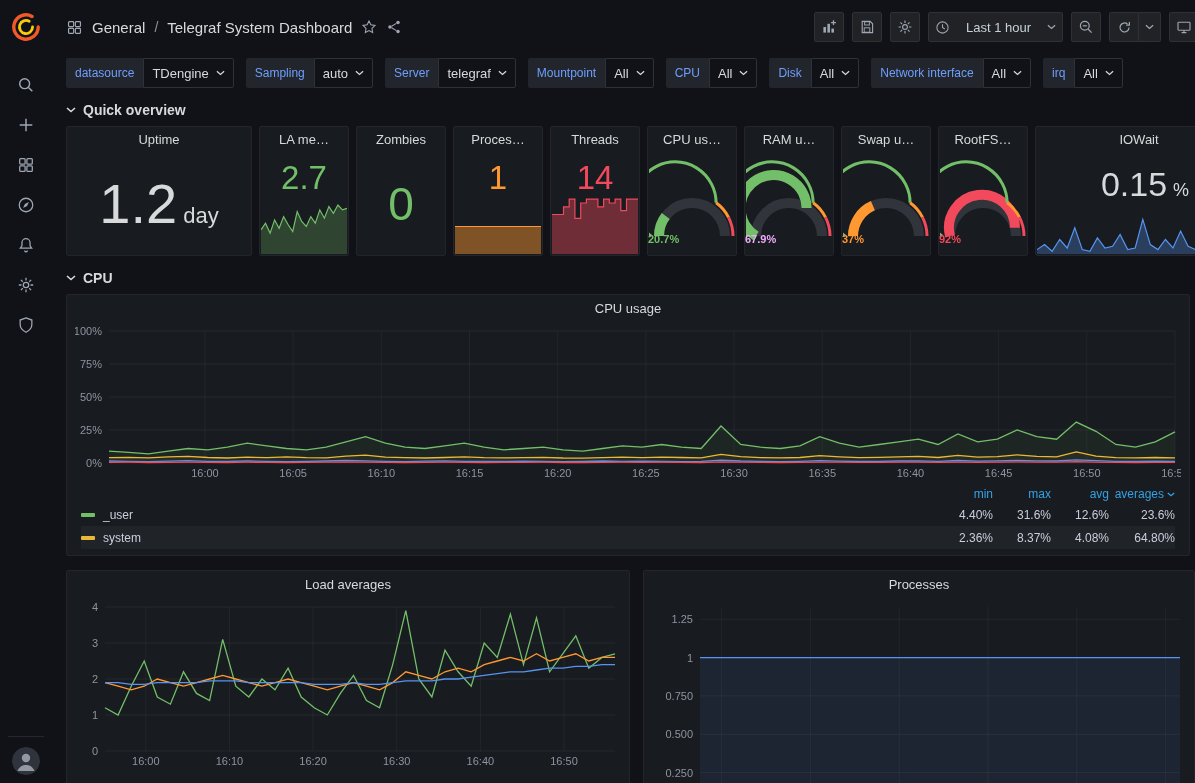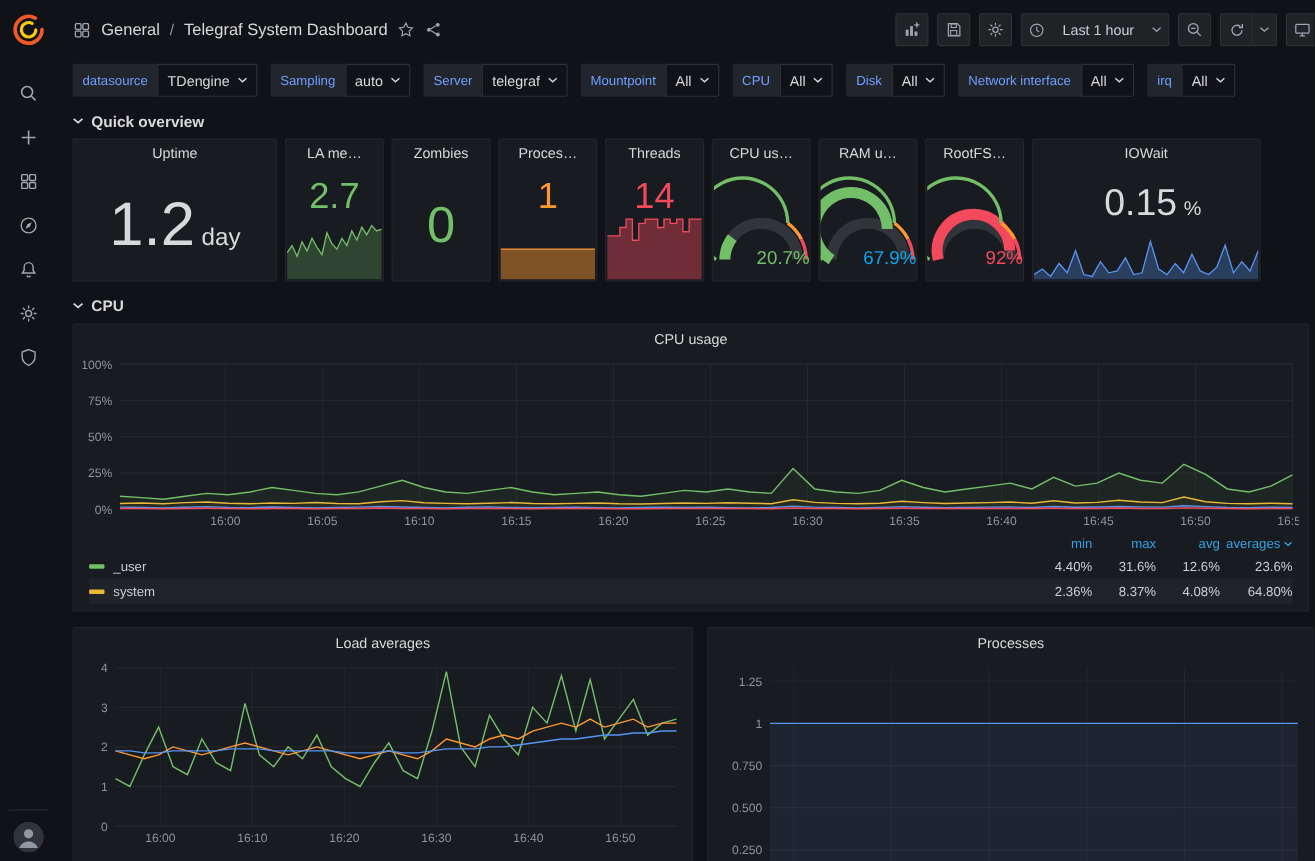--- a/index.html
+++ b/index.html
@@ -49,21 +49,21 @@
 .big-row{display:flex;align-items:baseline;gap:6px;justify-content:center}
 .big-val{font-size:56px;font-weight:500;line-height:1}
 .big-unit{font-size:22px;font-weight:500}
 .huge{font-size:46px;font-weight:500;line-height:1}
 .mid-val{font-size:33px;font-weight:500;line-height:1}
 .io-val{font-size:34px;font-weight:500;line-height:1}
 .io-unit{font-size:18px;font-weight:500}
 .spark{position:absolute;left:1px;right:1px;bottom:1px}
 .h56{height:56px}.h30{height:30px}.h58{height:58px}.h40{height:40px}
 .gauge-wrap{position:absolute;top:26px;left:1px;right:1px;bottom:1px}
-.gauge-label{position:absolute;left:0;right:0;bottom:10px;text-align:right;font-size:17px;font-weight:400}
+.gauge-label{position:absolute;left:0;right:0;bottom:10px;text-align:left;font-size:11px;font-weight:700}
 
 .cpu-panel{width:1124px;height:262px;margin-bottom:14px}
 .chart{position:relative}
 .chart-cpu{height:160px;margin:0 8px}
 .legend{padding:2px 14px 0 14px;font-size:12px}
 .legend-header{display:flex;align-items:center;height:18px;color:var(--legend-blue,#33a2e5);font-weight:500}
 .lspace{flex:1}
 .lcol{width:58px;text-align:right;flex:none}
 .lcol.cur{width:66px;display:flex;align-items:center;justify-content:flex-end;gap:3px;cursor:pointer}
 .legend-header .lcol{cursor:pointer}
@@ -401,23 +401,36 @@
           <h3 class="stat-title">RAM u…</h3>
           <div class="gauge-wrap">
               <svg width="86" height="101">
                 <path d="M 10.00 83.00 A 33 33 0 1 1 76.00 83.00" fill="none" stroke="rgba(204,204,220,0.15)" stroke-width="10"></path>
                 <path d="M 10.00 83.00 A 33 33 0 1 1 60.59 55.08" fill="none" stroke="#73bf69" stroke-width="10"></path>
                 <path d="M 2.00 83.00 A 41 41 0 1 1 67.10 49.83" fill="none" stroke="#73bf69" stroke-width="3"></path>
                 <path d="M 67.10 49.83 A 41 41 0 0 1 79.53 64.39" fill="none" stroke="#ff9830" stroke-width="3"></path>
                 <path d="M 79.53 64.39 A 41 41 0 0 1 84.00 83.00" fill="none" stroke="#f2495c" stroke-width="3"></path>
               </svg>
             </div>
-          <span class="gauge-label" style="color: #0ea5e9;">67.9%</span>
-        </section>
-
+          <span class="gauge-label" style="color: #f0abfc;">67.9%</span>
+        </section>
+
+        <section class="panel stat w-sm">
+          <h3 class="stat-title">Swap u…</h3>
+          <div class="gauge-wrap">
+              <svg width="86" height="101">
+                <path d="M 10.00 83.00 A 33 33 0 1 1 76.00 83.00" fill="none" stroke="rgba(204,204,220,0.15)" stroke-width="10"></path>
+                <path d="M 10.00 83.00 A 33 33 0 0 1 29.89 52.71" fill="none" stroke="#ff9830" stroke-width="10"></path>
+                <path d="M 2.00 83.00 A 41 41 0 1 1 67.10 49.83" fill="none" stroke="#73bf69" stroke-width="3"></path>
+                <path d="M 67.10 49.83 A 41 41 0 0 1 79.53 64.39" fill="none" stroke="#ff9830" stroke-width="3"></path>
+                <path d="M 79.53 64.39 A 41 41 0 0 1 84.00 83.00" fill="none" stroke="#f2495c" stroke-width="3"></path>
+              </svg>
+            </div>
+          <span class="gauge-label" style="color: rgb(255, 152, 48);">37%</span>
+        </section>
 
         <section class="panel stat w-sm">
           <h3 class="stat-title">RootFS…</h3>
           <div class="gauge-wrap">
               <svg width="86" height="101">
                 <path d="M 10.00 83.00 A 33 33 0 1 1 76.00 83.00" fill="none" stroke="rgba(204,204,220,0.15)" stroke-width="10"></path>
                 <path d="M 10.00 83.00 A 33 33 0 1 1 74.96 74.79" fill="none" stroke="#f2495c" stroke-width="10"></path>
                 <path d="M 2.00 83.00 A 41 41 0 1 1 67.10 49.83" fill="none" stroke="#73bf69" stroke-width="3"></path>
                 <path d="M 67.10 49.83 A 41 41 0 0 1 79.53 64.39" fill="none" stroke="#ff9830" stroke-width="3"></path>
                 <path d="M 79.53 64.39 A 41 41 0 0 1 84.00 83.00" fill="none" stroke="#f2495c" stroke-width="3"></path>

